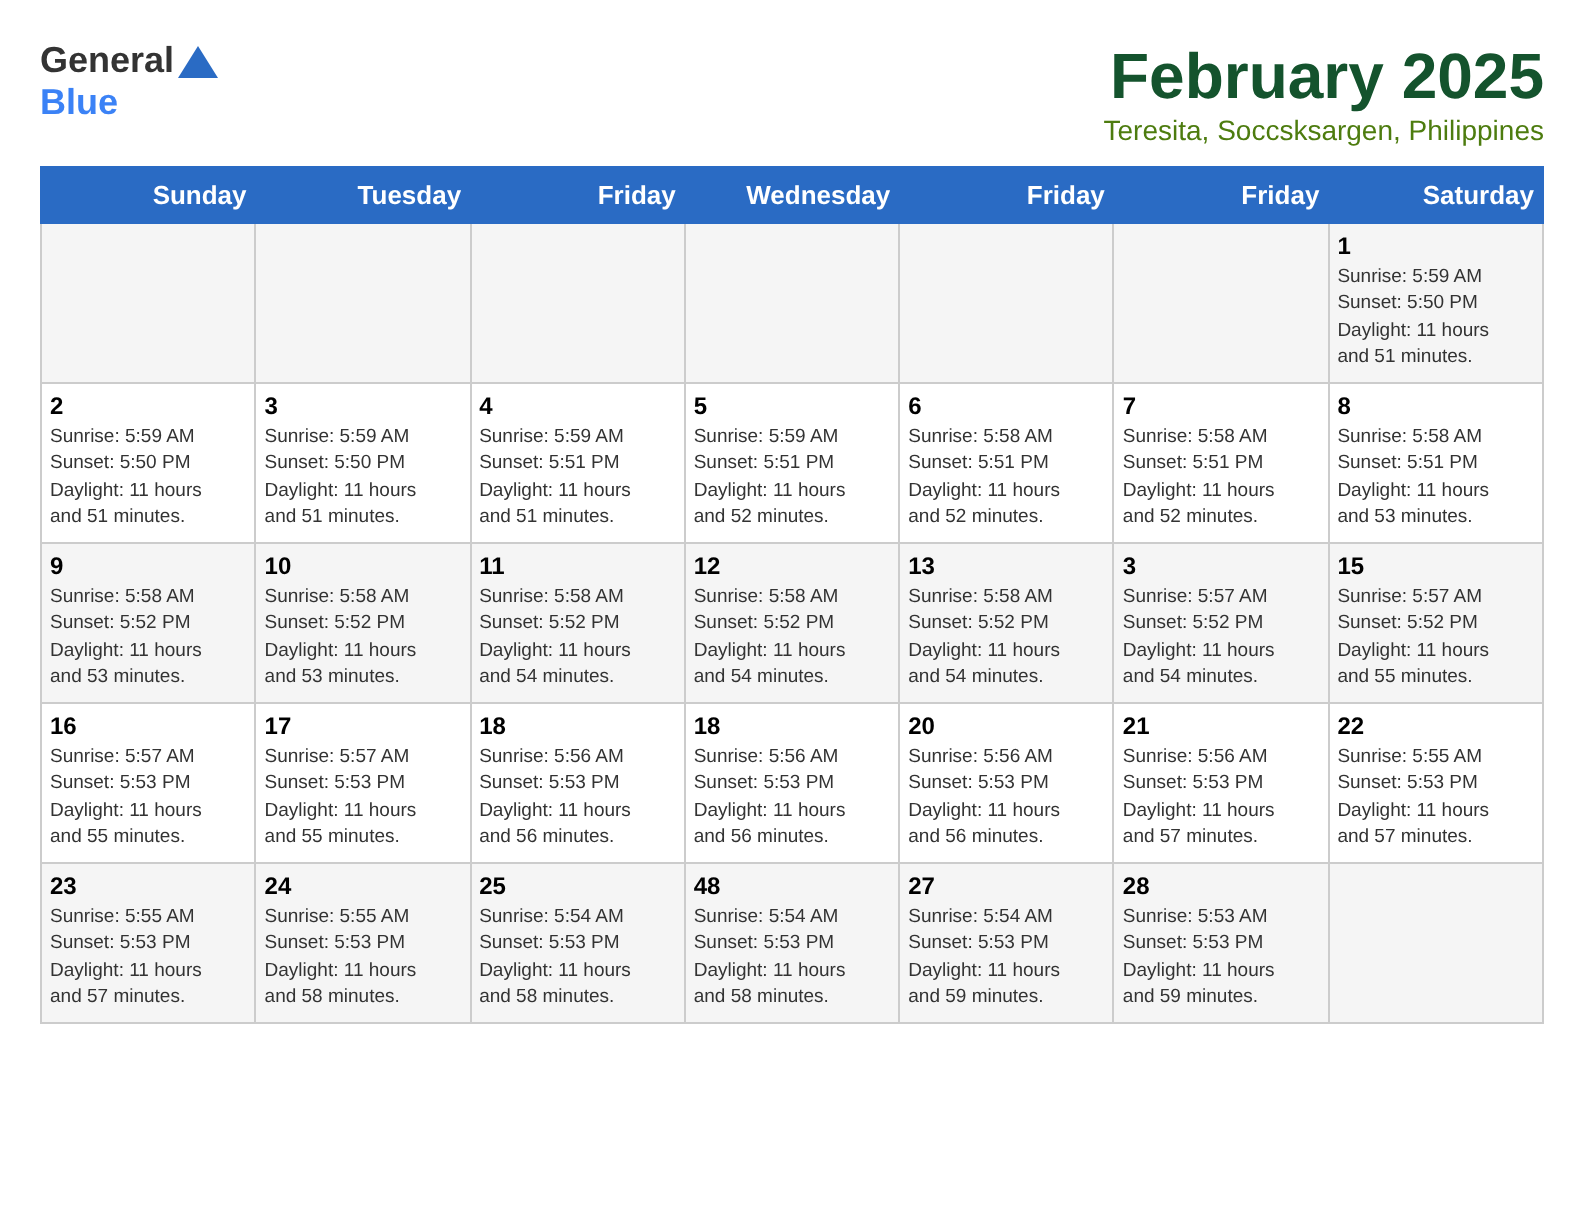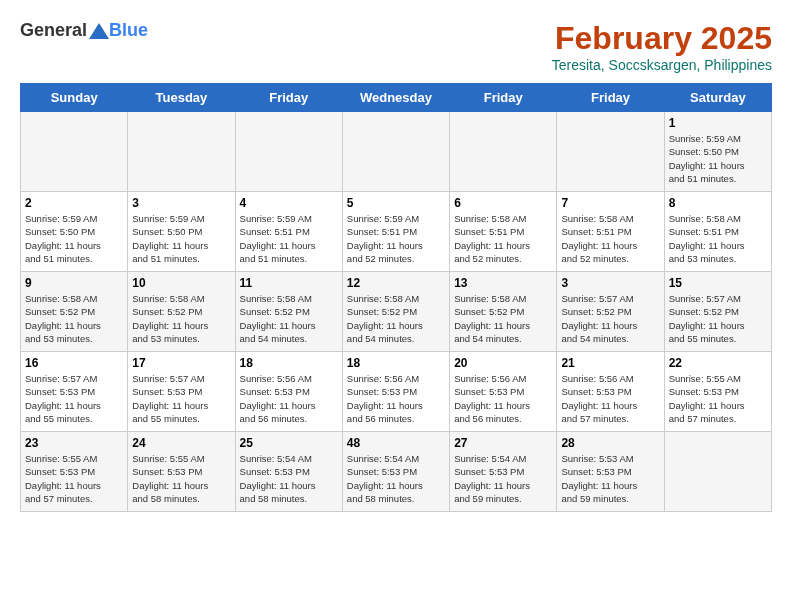--- a/index.html
+++ b/index.html
@@ -11,49 +11,50 @@
       padding: 20px;
     }
     .header-area {
       display: flex;
       justify-content: space-between;
       align-items: flex-start;
       margin-bottom: 10px;
     }
     .logo {
       display: flex;
+      flex-direction: column;
       align-items: flex-start;
     }
     .logo-row {
       display: flex;
       align-items: center;
       gap: 2px;
     }
     .title-area {
       text-align: right;
     }
     .cal-title {
       font-size: 32px;
       font-weight: bold;
-      color: #c2410c;
+      color: #14532d;
     }
     .cal-subtitle {
       font-size: 14px;
-      color: #0f766e;
+      color: #4d7c0f;
     }
     table {
       width: 100%;
       border-collapse: collapse;
       font-size: 11px;
     }
     thead tr th {
       background: #2a6bc4;
       color: #fff;
       padding: 6px 4px;
-      text-align: center;
+      text-align: right;
       font-size: 13px;
       font-weight: bold;
       border: 1px solid #2a6bc4;
       margin-left: 24px;
     }
     tbody tr td {
       border: 1px solid #ccc;
       vertical-align: top;
       padding: 4px;
       height: 80px;

